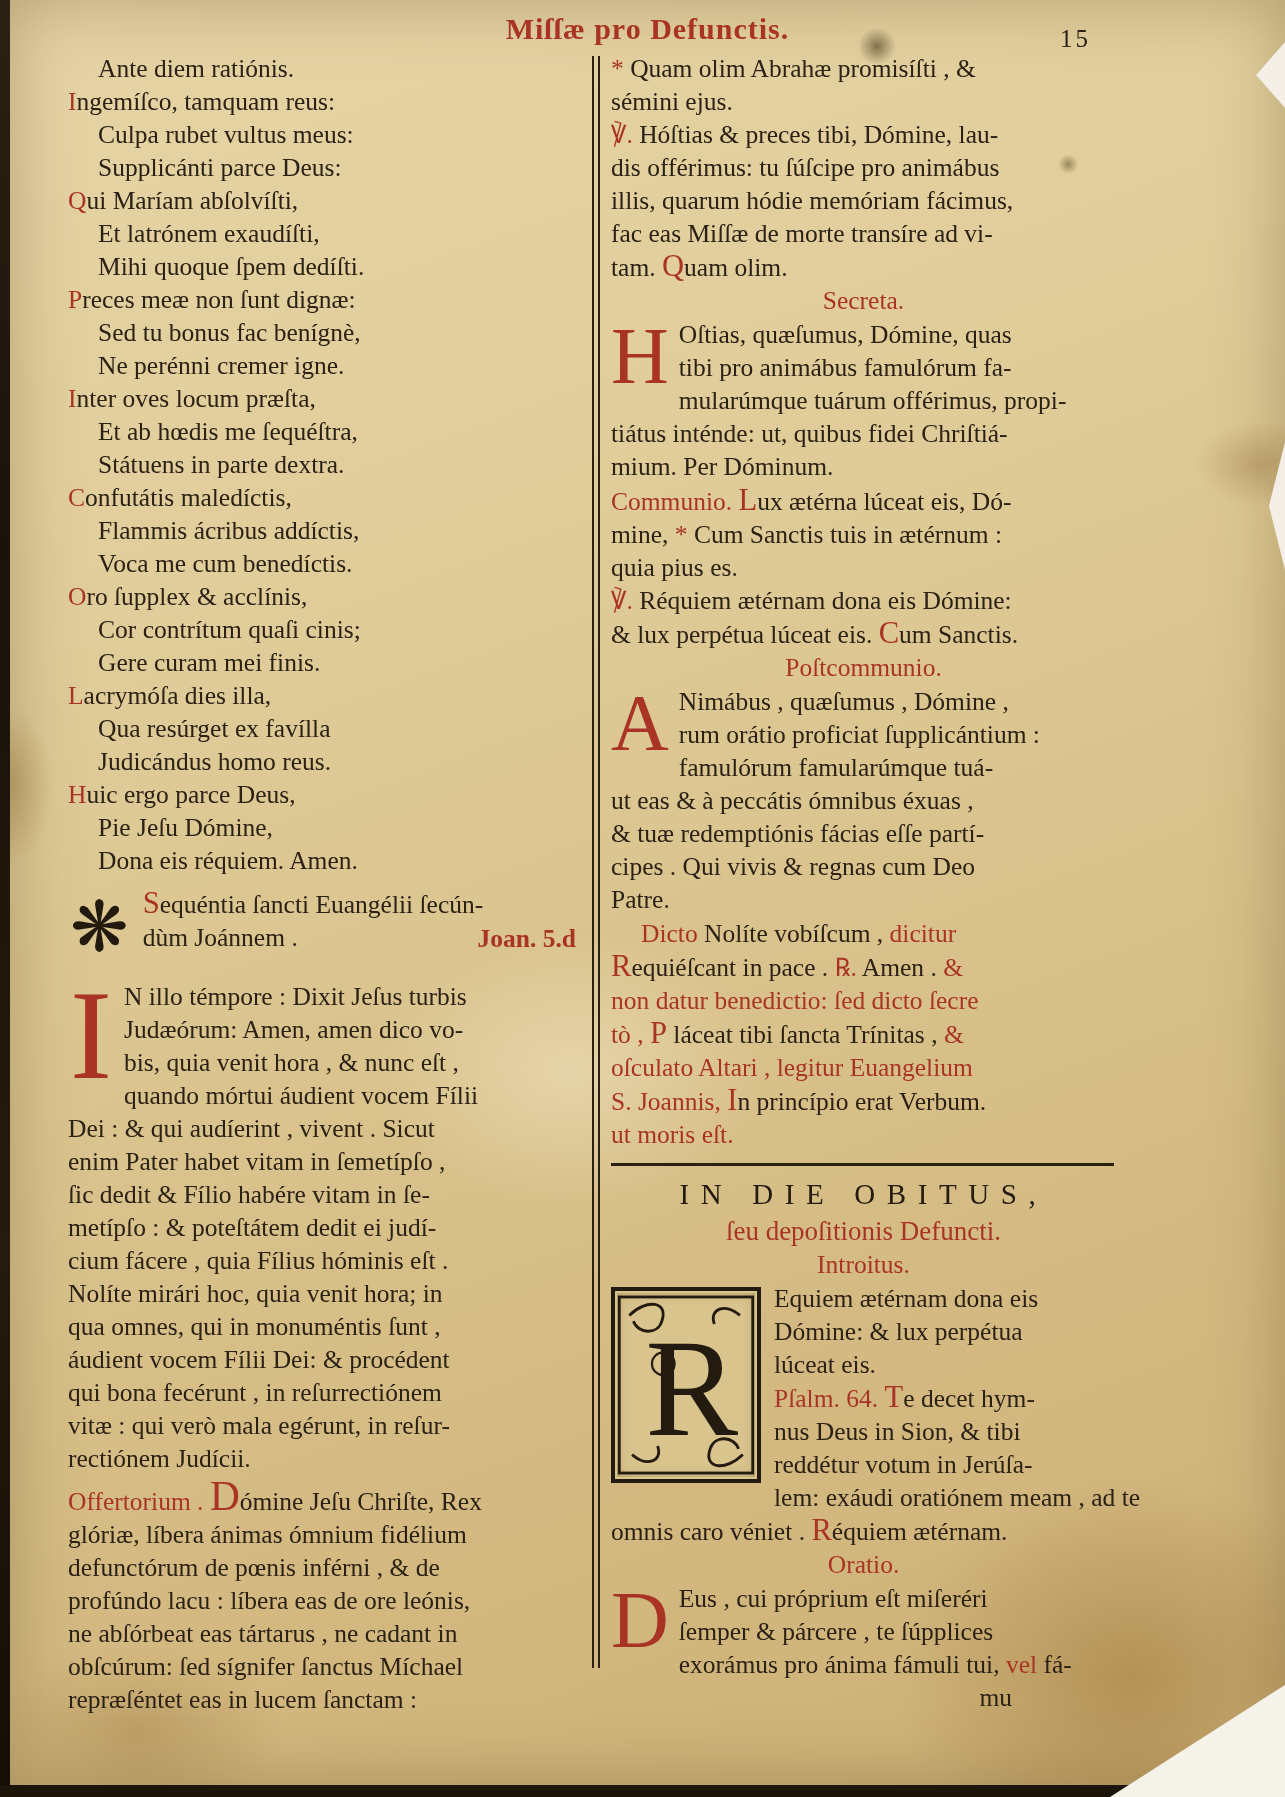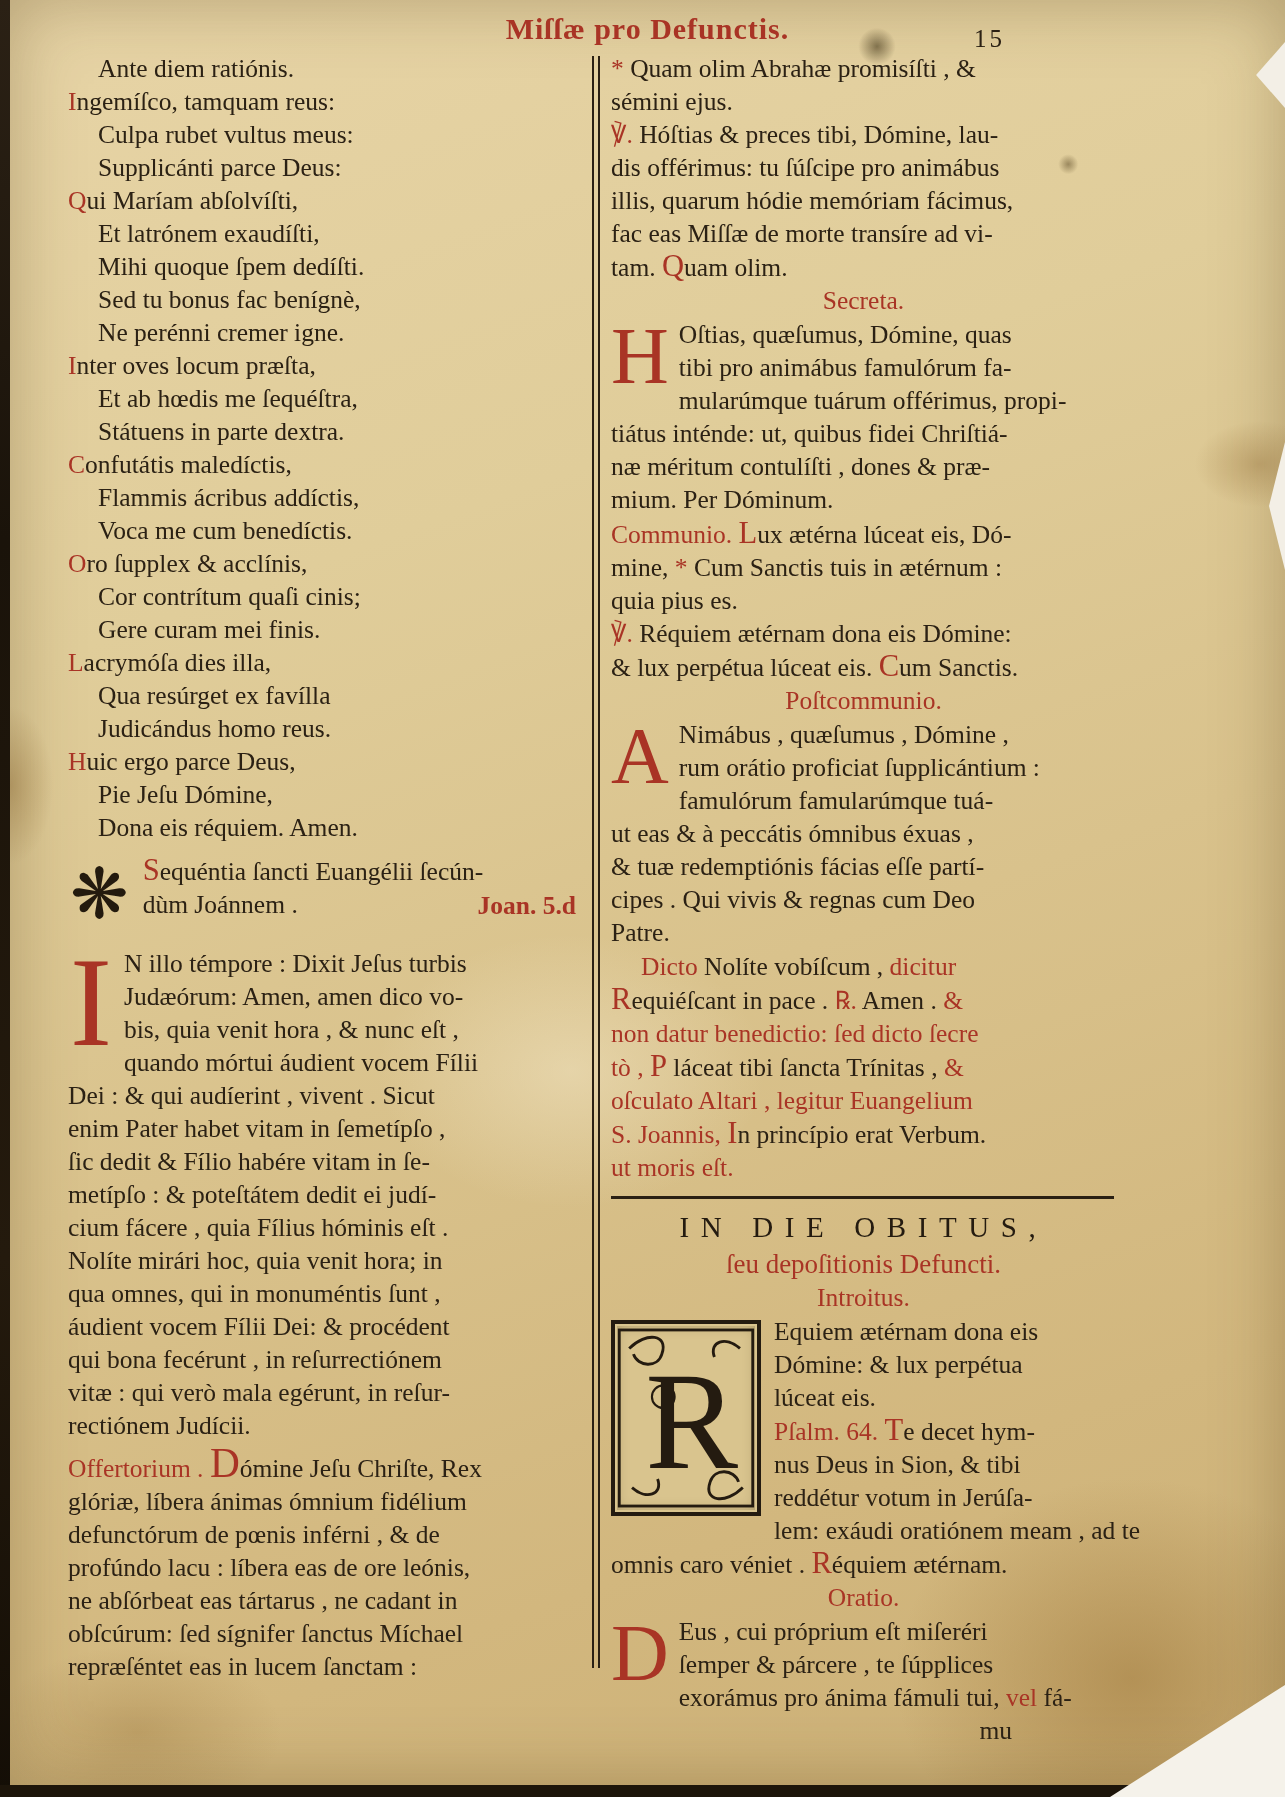--- a/index.html
+++ b/index.html
@@ -17,21 +17,21 @@
       radial-gradient(ellipse 60px 110px at 0% 44%, rgba(148,112,55,.42), transparent 72%),
       radial-gradient(ellipse 270px 190px at 44% 60%, rgba(242,230,198,.5), transparent 72%),
       radial-gradient(ellipse 320px 270px at 88% 94%, rgba(153,113,52,.5), transparent 74%),
       radial-gradient(ellipse 200px 120px at 10% 97%, rgba(150,115,58,.34), transparent 72%),
       linear-gradient(160deg,#e7d4a6 0%,#e0cd9a 30%,#d9c28c 55%,#d2b77e 80%,#ccb076 100%);
     box-shadow:inset 0 0 70px rgba(90,65,25,.35);
   }
 
   .running-title{position:absolute;top:12px;left:0;width:100%;text-align:center;
     color:#a93425;font-weight:bold;font-size:30px;letter-spacing:1px;}
-  .page-num{position:absolute;top:22px;left:964px;font-size:25px;color:#2b2114;letter-spacing:3px;}
+  .page-num{position:absolute;top:22px;left:1050px;font-size:25px;color:#2b2114;letter-spacing:3px;}
 
   .cols{position:absolute;top:52px;left:58px;display:flex;}
   .col-left{width:514px;}
   .col-divider{width:9px;margin:4px 10px 0 10px;height:1612px;
     background:linear-gradient(90deg,#2a2013 0 2px,transparent 2px 6px,#2a2013 6px 8px,transparent 8px);}
   .col-right{width:505px;}
 
   .line{white-space:nowrap;}
   .line.ind{padding-left:30px;}
   .sg-b{color:#2b2114;}
@@ -85,20 +85,21 @@
 
       <div class="col-left">
         <div>
             <div class="line ind"><span class="sg-b">Ante diem ratiónis.</span></div>
             <div class="line"><span class="sg-r">I</span><span class="sg-b">ngemíſco, tamquam reus:</span></div>
             <div class="line ind"><span class="sg-b">Culpa rubet vultus meus:</span></div>
             <div class="line ind"><span class="sg-b">Supplicánti parce Deus:</span></div>
             <div class="line"><span class="sg-r">Q</span><span class="sg-b">ui Maríam abſolvíſti,</span></div>
             <div class="line ind"><span class="sg-b">Et latrónem exaudíſti,</span></div>
             <div class="line ind"><span class="sg-b">Mihi quoque ſpem dedíſti.</span></div>
+            <div class="line"><span class="sg-r">P</span><span class="sg-b">reces meæ non ſunt dignæ:</span></div>
             <div class="line ind"><span class="sg-b">Sed tu bonus fac benígnè,</span></div>
             <div class="line ind"><span class="sg-b">Ne perénni cremer igne.</span></div>
             <div class="line"><span class="sg-r">I</span><span class="sg-b">nter oves locum præſta,</span></div>
             <div class="line ind"><span class="sg-b">Et ab hœdis me ſequéſtra,</span></div>
             <div class="line ind"><span class="sg-b">Státuens in parte dextra.</span></div>
             <div class="line"><span class="sg-r">C</span><span class="sg-b">onfutátis maledíctis,</span></div>
             <div class="line ind"><span class="sg-b">Flammis ácribus addíctis,</span></div>
             <div class="line ind"><span class="sg-b">Voca me cum benedíctis.</span></div>
             <div class="line"><span class="sg-r">O</span><span class="sg-b">ro ſupplex &amp; acclínis,</span></div>
             <div class="line ind"><span class="sg-b">Cor contrítum quaſi cinis;</span></div>
@@ -166,21 +167,20 @@
           </div>
 
         <div class="heading">Secreta.</div>
         <div class="para">
           <span class="cap-two">H</span>
           <div>
               <div class="line"><span class="sg-b">Oſtias, quæſumus, Dómine, quas</span></div>
               <div class="line"><span class="sg-b">tibi pro animábus famulórum fa-</span></div>
               <div class="line"><span class="sg-b">mularúmque tuárum offérimus, propi-</span></div>
               <div class="line"><span class="sg-b">tiátus inténde: ut, quibus fidei Chriſtiá-</span></div>
-              <div class="line"><span class="sg-b">næ méritum contulíſti , dones &amp; præ-</span></div>
               <div class="line"><span class="sg-b">mium. Per Dóminum.</span></div>
             </div>
         </div>
 
         <div class="para">
             <div class="line"><span class="sg-r">Communio. </span><span class="sg-R">L</span><span class="sg-b">ux ætérna lúceat eis, Dó-</span></div>
             <div class="line"><span class="sg-b">mine, </span><span class="sg-r">* </span><span class="sg-b">Cum Sanctis tuis in ætérnum :</span></div>
             <div class="line"><span class="sg-b">quia pius es.</span></div>
             <div class="line"><span class="sg-r">℣. </span><span class="sg-b">Réquiem ætérnam dona eis Dómine:</span></div>
             <div class="line"><span class="sg-b">&amp; lux perpétua lúceat eis. </span><span class="sg-R">C</span><span class="sg-b">um Sanctis.</span></div>

